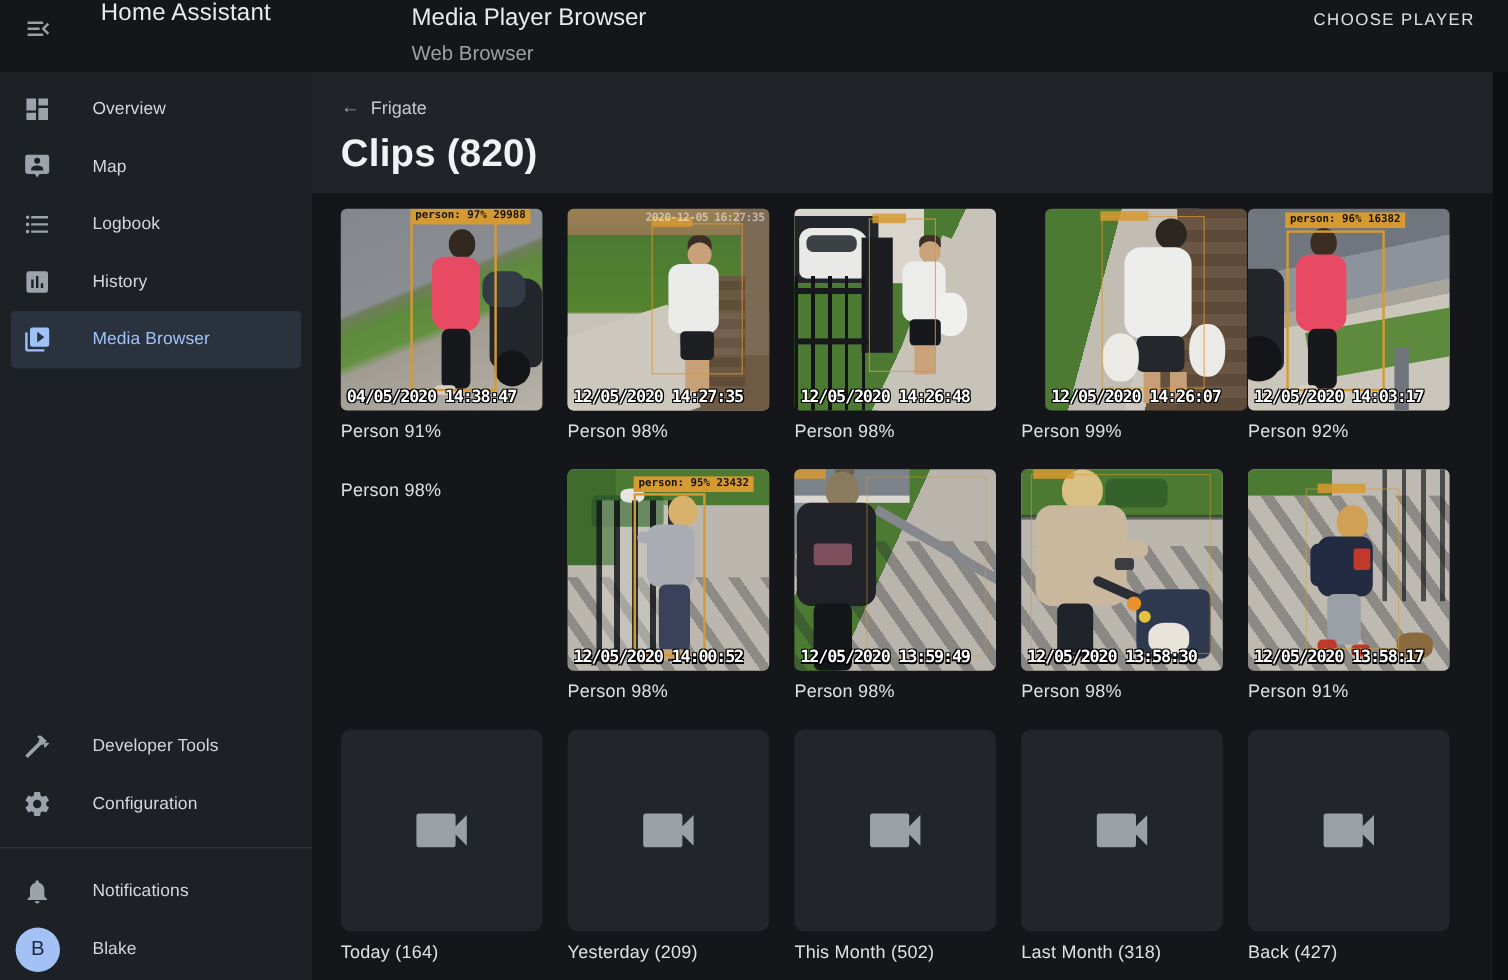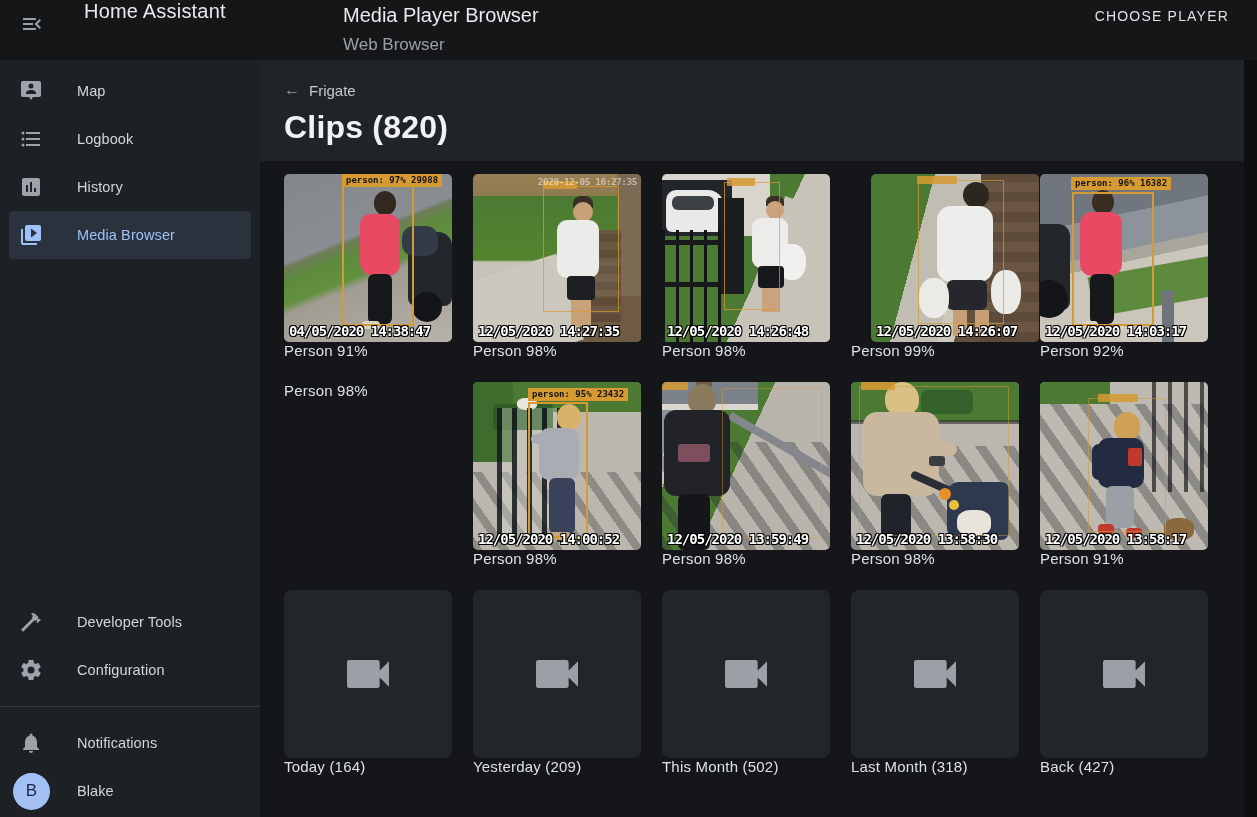--- a/index.html
+++ b/index.html
@@ -58,21 +58,21 @@
   .bbox { position:absolute; border:2px solid #d69a33; }
   .bbox.thin { border-width:1px; }
   .bboxlab { position:absolute; background:#d69a33; color:#141414; font:700 9px "DejaVu Sans Mono", monospace; padding:1px 4px 2px; white-space:nowrap; }
   .chip { position:absolute; height:8px; background:#d69a33; opacity:.85; }
   .ts {
     position:absolute; left:5px; bottom:3px; font:700 14px "DejaVu Sans Mono", monospace;
     color:#fff; letter-spacing:-1px; white-space:nowrap;
     text-shadow:1px 1px 0 #000, -1px -1px 0 #000, 1px -1px 0 #000, -1px 1px 0 #000;
   }
   .ovl { position:absolute; top:2px; right:4px; font:700 9.5px "DejaVu Sans Mono", monospace; color:rgba(255,255,255,.5); letter-spacing:-0.5px; }
-  .caption { font-size:15px; color:#dee1e4; letter-spacing:.2px; }
+  .caption { margin-top:9px; font-size:15px; color:#dee1e4; letter-spacing:.2px; }
 
   .folder { position:relative; width:168px; height:168px; border-radius:8px; background:#22262b; display:flex; align-items:center; justify-content:center; cursor:pointer; }
   .folder svg { width:56px; height:56px; fill:#9aa0a6; }
 
   
   .s1 { background:linear-gradient(158deg,#83878c 0%,#8a8e93 38%,#6f7d5a 40%,#5d8a3c 46%,#63913f 56%,#a19c92 60%,#b7b2aa 100%); }
   .s2 { background:linear-gradient(to bottom,#9a7f54 0,#8f7a50 22px,#4c7a33 22px,#55842f 86px,#c8c3b9 88px,#beb9af 168px); }
   .s3 { background:linear-gradient(115deg,#4c7a33 0 58%,#c8c3b9 58%); }
   .s4 { background:linear-gradient(105deg,#4c7a33 0 30%,#c2bdb3 30% 52%,#cdc8be 52% 60%,#63503d 60%);margin-left:20px; }
   .s5 { background:linear-gradient(168deg,#70767e 0 28%,#8d939b 28% 46%,#a8a59c 46% 52%,#cbc6bb 52% 100%); }
@@ -97,20 +97,28 @@
     <div class="page-title-block">
       <div class="page-title">Media Player Browser</div>
       <div class="page-subtitle">Web Browser</div>
     </div>
     <div class="choose-player">CHOOSE PLAYER</div>
   </div>
 
   <div class="lower">
 
     <div class="sidebar">
+      <div class="sb-item">
+        <span class="sb-icon">
+            <svg viewBox="0 0 24 24">
+              <path d="M13,3V9H21V3M13,21H21V11H13M3,21H11V15H3M3,13H11V3H3V13Z"></path>
+            </svg>
+          </span>
+        <span class="sb-label">Overview</span>
+      </div>
       <div class="sb-item">
         <span class="sb-icon">
             <svg viewBox="0 0 24 24">
               <path d="M4,2H20A2,2 0 0,1 22,4V16A2,2 0 0,1 20,18H14L12,21L10,18H4A2,2 0 0,1 2,16V4A2,2 0 0,1 4,2M12,4.5A2.5,2.5 0 0,0 9.5,7A2.5,2.5 0 0,0 12,9.5A2.5,2.5 0 0,0 14.5,7A2.5,2.5 0 0,0 12,4.5M17,15V13.5C17,11.84 13.66,11 12,11C10.34,11 7,11.84 7,13.5V15H17Z"></path>
             </svg>
           </span>
         <span class="sb-label">Map</span>
       </div>
       <div class="sb-item">
         <span class="sb-icon">

